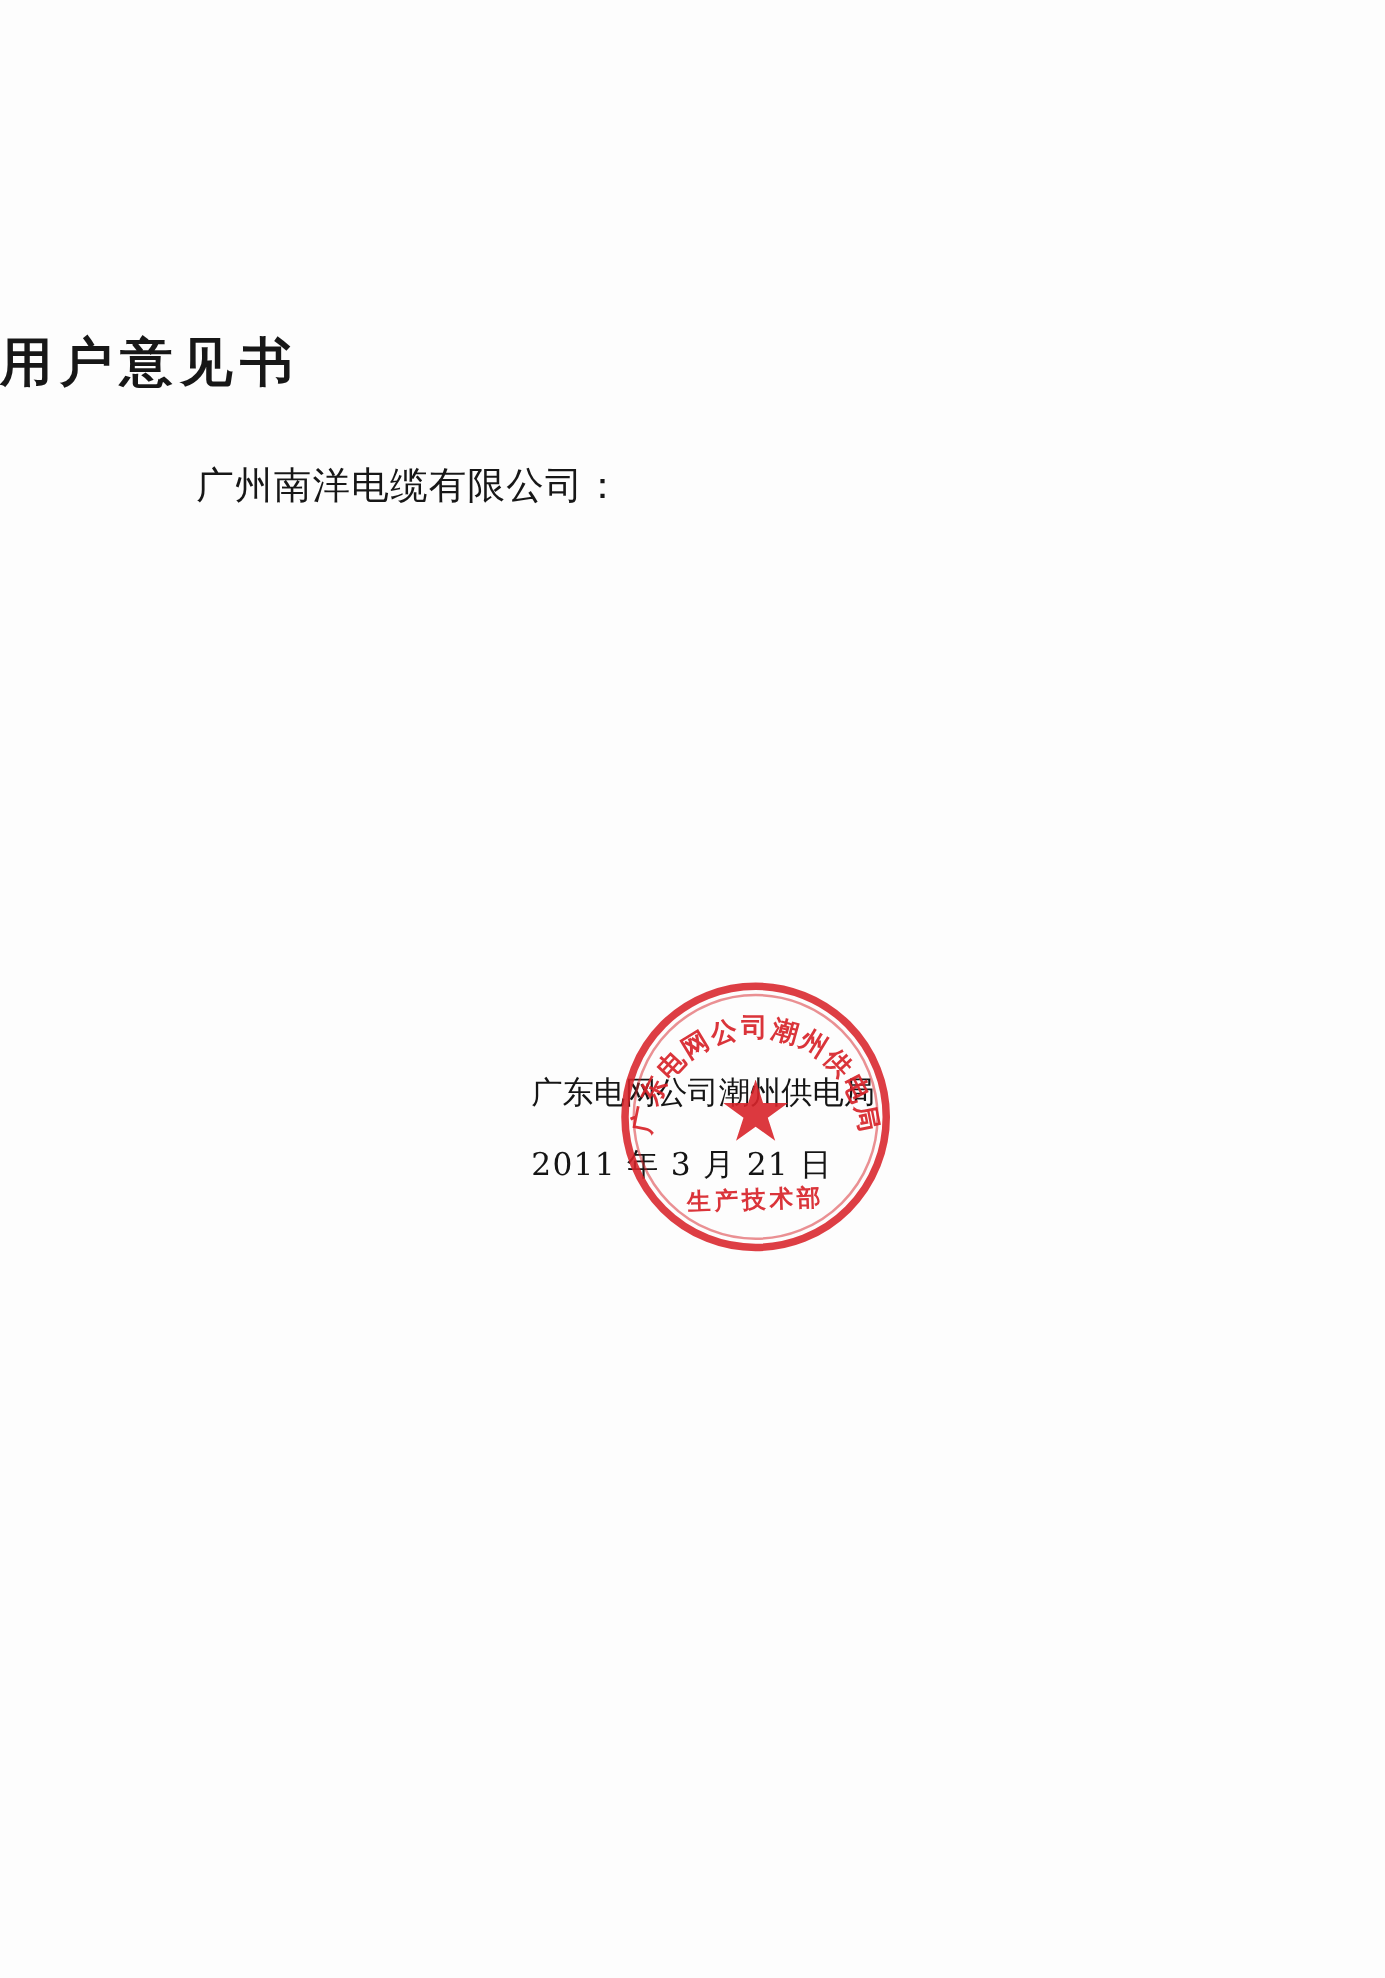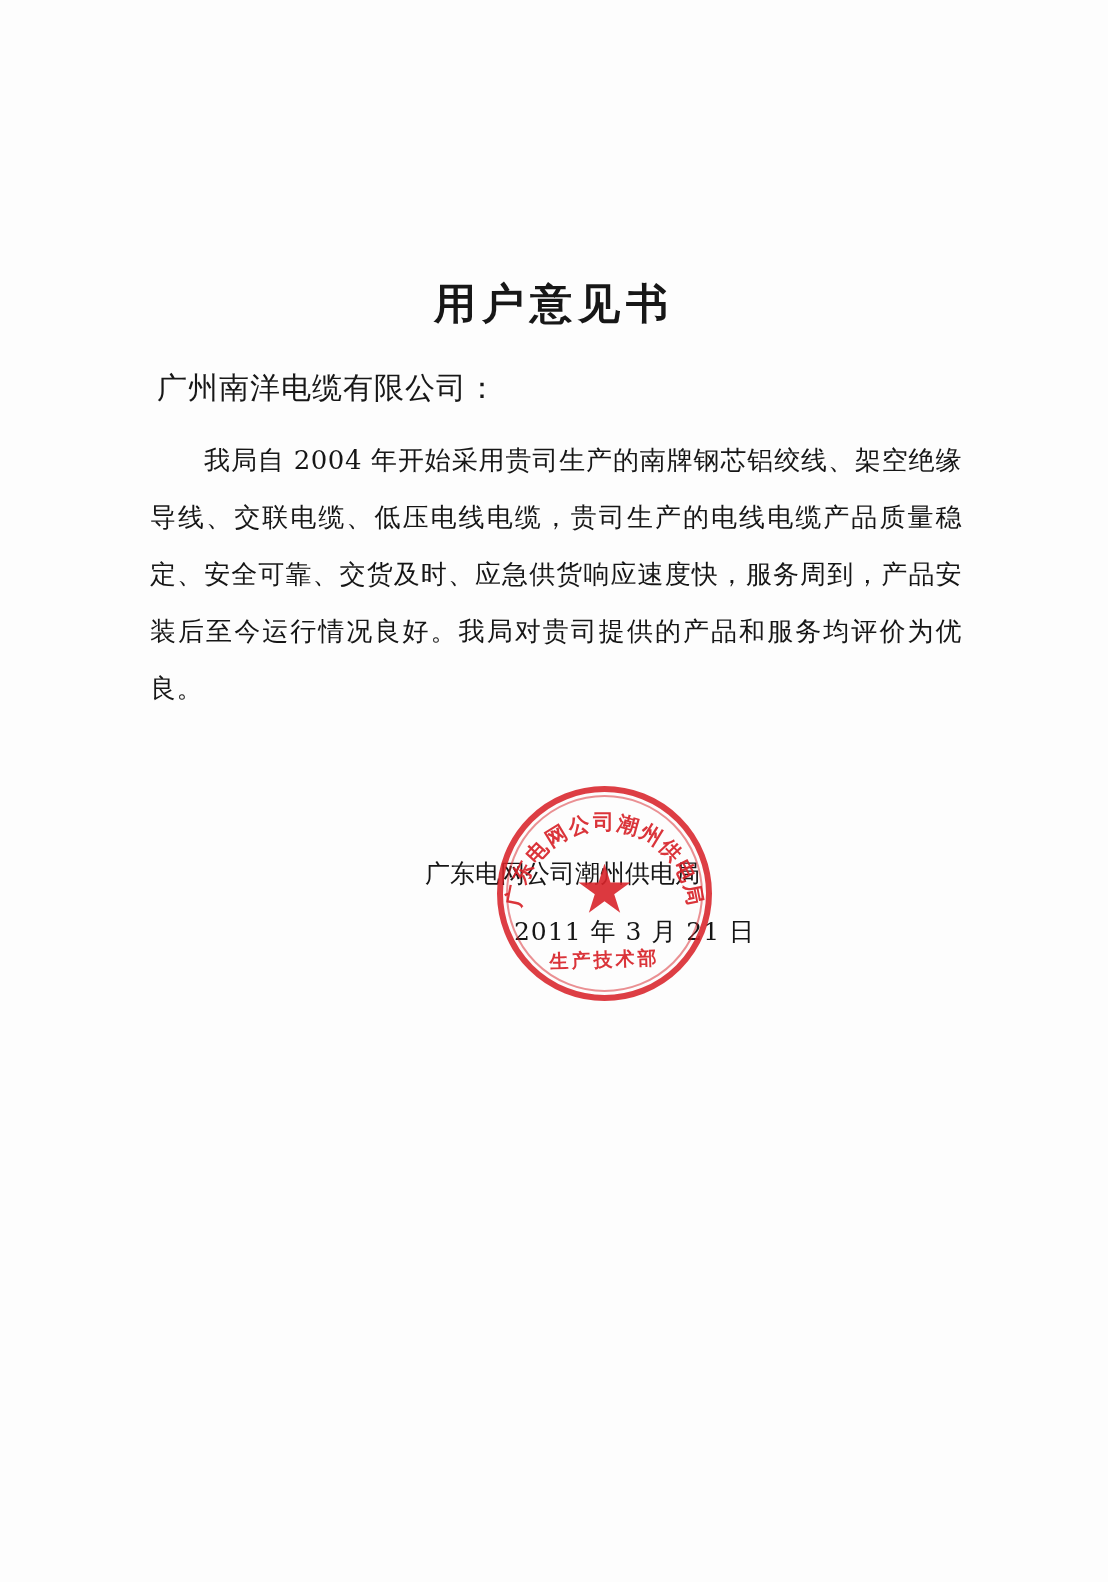--- a/index.html
+++ b/index.html
@@ -20,27 +20,25 @@
     position: absolute;
     inset: 0;
     background: #fdfdfd;
   }
 
   .doc-title {
     position: absolute;
     top: 262px;
     left: 0;
     width: 100%;
-    text-align: center;
     font-size: 42px;
     letter-spacing: 6px;
     font-weight: 600;
     color: #171717;
     font-family: "DejaVu Serif", "Liberation Serif", serif;
-    margin-top: 14px;
   }
 
   .salutation {
     position: absolute;
     top: 368px;
     left: 157px;
     font-size: 30px;
     letter-spacing: 1px;
     color: #171717;
   }
@@ -65,21 +63,20 @@
     left: 425px;
     width: 330px;
     font-size: 25px;
     line-height: 58px;
     color: #151515;
     text-align: left;
   }
 
   .sign-date {
     letter-spacing: 1px;
-    text-align: right;
   }
 
   
   .seal {
     position: absolute;
     top: 786px;
     left: 497px;
     width: 215px;
     height: 215px;
     pointer-events: none;
@@ -143,21 +140,20 @@
 </style>
 </head>
 <body>
 
 <div class="page">
 
   <div class="doc-title">用户意见书</div>
 
   <div class="salutation">广州南洋电缆有限公司：</div>
 
-  <div class="body-text">我局自 2004 年开始采用贵司生产的南牌钢芯铝绞线、架空绝缘导线、交联电缆、低压电线电缆，贵司生产的电线电缆产品质量稳定、安全可靠、交货及时、应急供货响应速度快，服务周到，产品安装后至今运行情况良好。我局对贵司提供的产品和服务均评价为优良。</div>
 
   <div class="signature-block">
     <div class="sign-org">广东电网公司潮州供电局</div>
     <div class="sign-date">2011 年 3 月 21 日</div>
   </div>
 
   <div class="seal">
     <div class="seal-ring"></div>
     <div class="seal-ring inner"></div>
     <div class="seal-arc-text">

